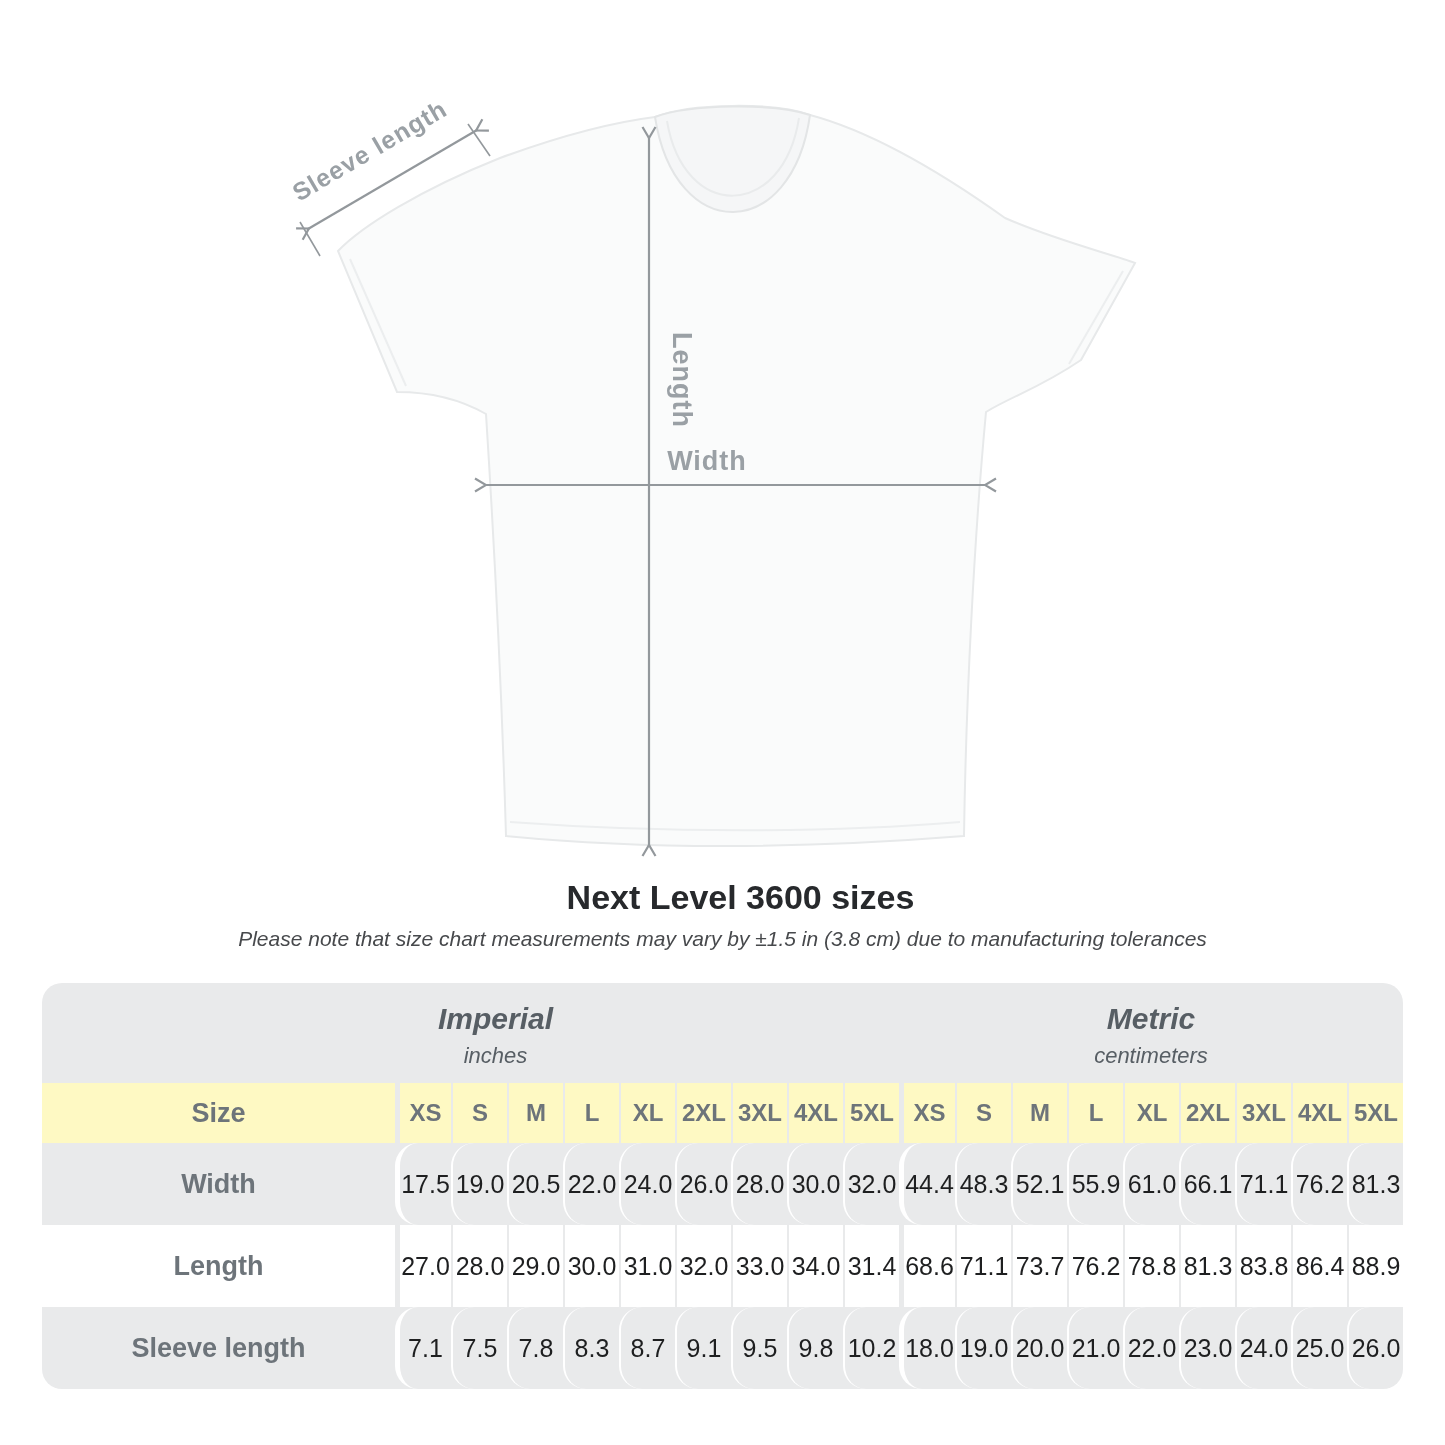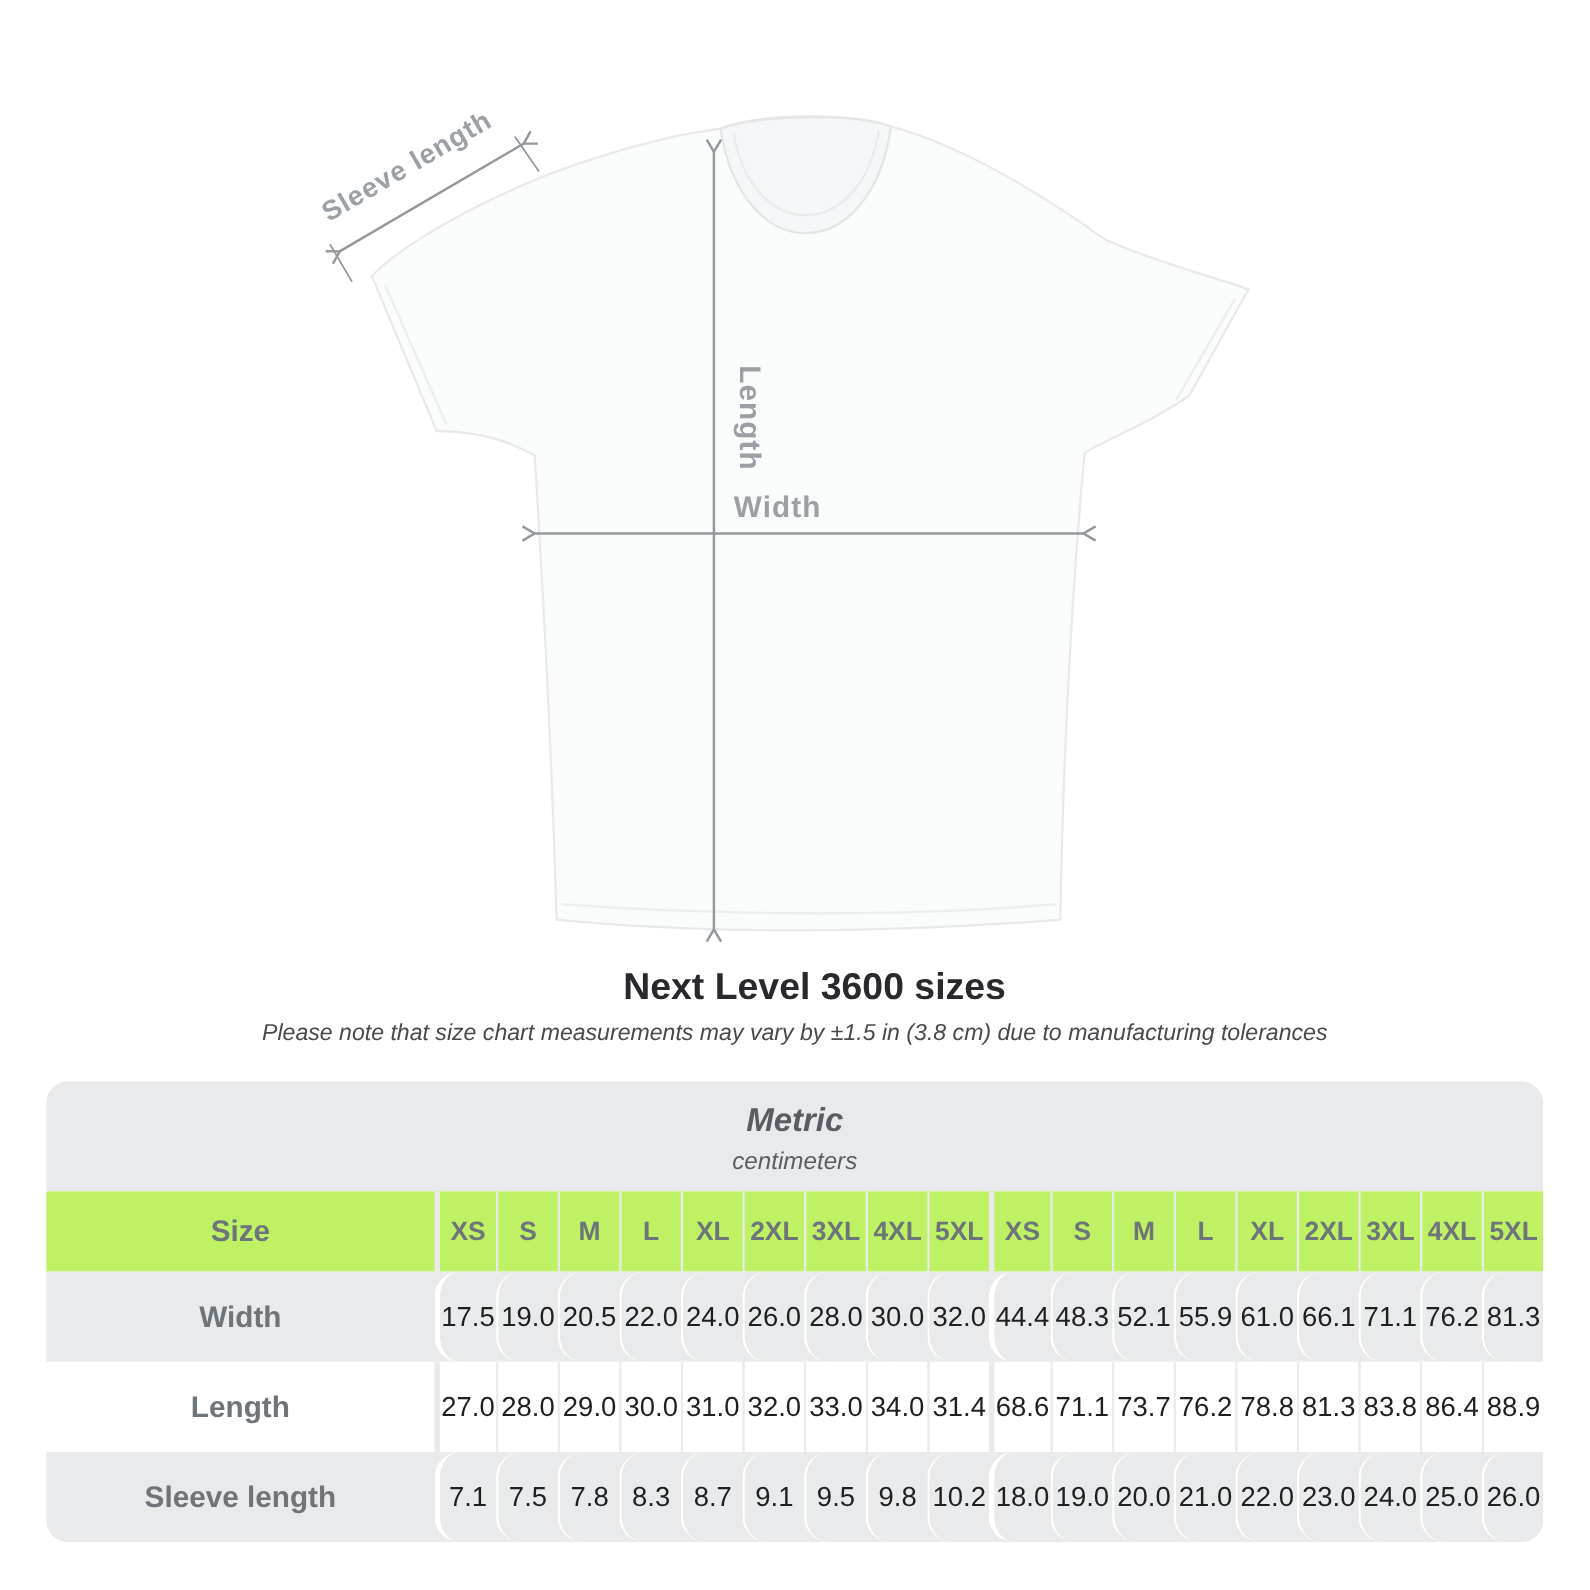--- a/index.html
+++ b/index.html
@@ -24,21 +24,21 @@
     width:1361px;margin:32px auto 0 auto;border-radius:20px;overflow:hidden;
     background:#ffffff;
   }
   .band{display:flex;background:#e9eaeb;height:100px;}
   .band-cell{display:flex;flex-direction:column;justify-content:center;align-items:center;box-sizing:border-box;padding-top:4px;}
   .band-imperial{width:857px;padding-left:50px;}
   .band-metric{flex:1;}
   .unit-name{font-size:30px;font-weight:700;font-style:italic;color:#575e64;}
   .unit-sub{font-size:22px;font-style:italic;color:#575e64;margin-top:7px;}
   .trow{display:flex;align-items:stretch;}
-  .size-row{height:73px;background:#bef264;}
+  .size-row{height:60px;background:#fef9c3;}
   .data-row{height:82px;}
   .trow.gray{background:#e9eaeb;}
   .trow.white{background:#ffffff;}
   .rlabel{
     width:353px;display:flex;align-items:center;justify-content:center;
     font-weight:700;font-size:27px;color:#6d747a;box-sizing:border-box;
   }
   .c{
     width:56px;display:flex;align-items:center;justify-content:center;
     box-sizing:border-box;border-left:2px solid transparent;
@@ -94,20 +94,24 @@
     <text class="dim-label" x="673" y="380" text-anchor="middle" font-size="27" transform="rotate(90 673 380)">Length</text>
     <text class="dim-label" x="707" y="470" text-anchor="middle" font-size="27">Width</text>
   </svg>
 </div>
 
 <h1 class="page-title">Next Level 3600 sizes</h1>
 <p class="page-subtitle">Please note that size chart measurements may vary by ±1.5 in (3.8 cm) due to manufacturing tolerances</p>
 
 <div class="size-table">
   <div class="band">
+    <div class="band-cell band-imperial">
+      <div class="unit-name">Imperial</div>
+      <div class="unit-sub">inches</div>
+    </div>
     <div class="band-cell band-metric">
       <div class="unit-name">Metric</div>
       <div class="unit-sub">centimeters</div>
     </div>
   </div>
 
   <div class="trow size-row">
     <div class="rlabel">Size</div>
   <div class="c sz first">XS</div>
       <div class="c sz">S</div>

